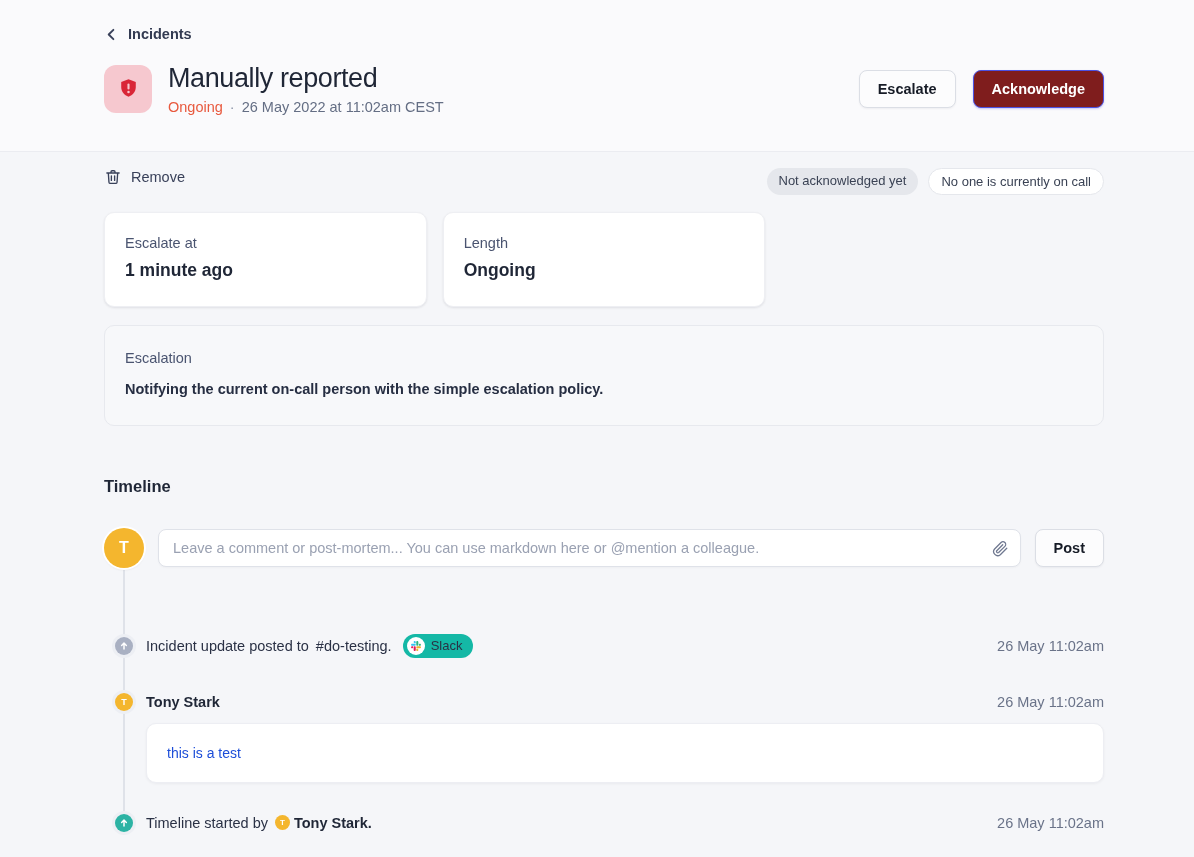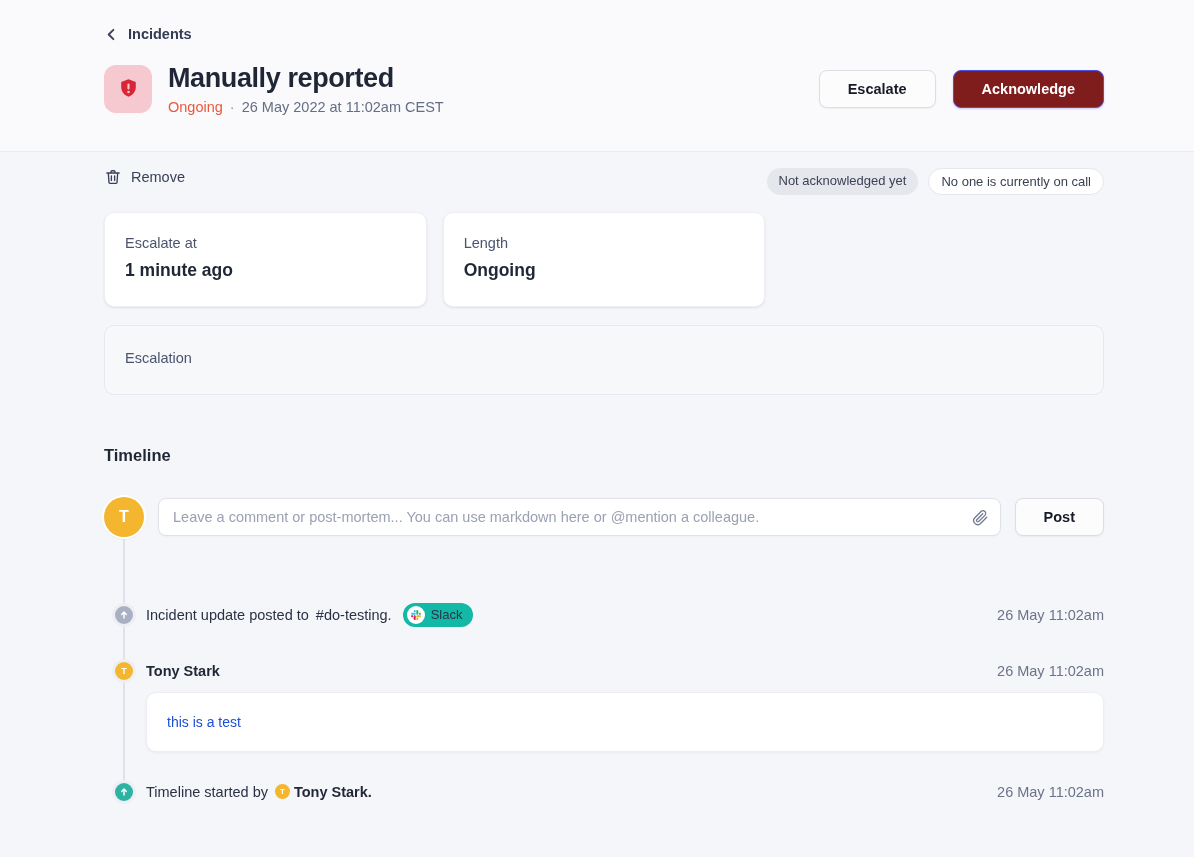--- a/index.html
+++ b/index.html
@@ -22,28 +22,28 @@
     cursor: pointer;
   }
   .breadcrumb-label { font-size: 14.5px; font-weight: 600; color: #333B52; }
   .header-row { display: flex; align-items: center; margin-top: 17px; }
   .incident-avatar {
     width: 48px; height: 48px; border-radius: 12px;
     background: #F6C8CF; display: flex; align-items: center; justify-content: center;
     flex: none;
   }
   .title-block { margin-left: 16px; }
-  .page-title { font-size: 27px; font-weight: 700; color: #1F2636; letter-spacing: -0.4px; }
+  .page-title { font-size: 27px; font-weight: 400; color: #1F2636; letter-spacing: -0.4px; }
   .title-meta { margin-top: 5px; font-size: 14.5px; display: flex; align-items: center; gap: 7px; }
   .status-ongoing { color: #E8593E; }
   .meta-sep { color: #8A92A6; }
   .meta-date { color: #646E84; }
   .header-actions { margin-left: auto; display: flex; gap: 17px; }
   .btn {
-    height: 38px; padding: 0 28px; border-radius: 8px;
+    height: 38px; padding: 0 18px; border-radius: 8px;
     font-family: "Liberation Sans", sans-serif;
     font-size: 14.5px; font-weight: 600; cursor: pointer;
     display: inline-flex; align-items: center; justify-content: center;
   }
   .btn-secondary {
     background: #FCFCFD; border: 1px solid #DBDEE5; color: #161B26;
     box-shadow: 0 1px 2px rgba(16,24,40,.05);
   }
   .btn-primary {
     background: #7f1d1d; border: 1px solid #4C51E2; color: #FFFFFF;
@@ -213,20 +213,21 @@
       <div class="stat-value">1 minute ago</div>
     </div>
     <div class="stat-card">
       <div class="stat-label">Length</div>
       <div class="stat-value">Ongoing</div>
     </div>
   </div>
 
   <div class="escalation-panel">
     <div class="escalation-label">Escalation</div>
+    <div class="escalation-text">Notifying the current on-call person with the simple escalation policy.</div>
   </div>
 
   <div class="timeline-heading">Timeline</div>
 
   <div class="timeline">
     <div class="timeline-line"></div>
 
     <div class="composer">
       <div class="avatar-lg">T</div>
       <div class="comment-input-wrap">

